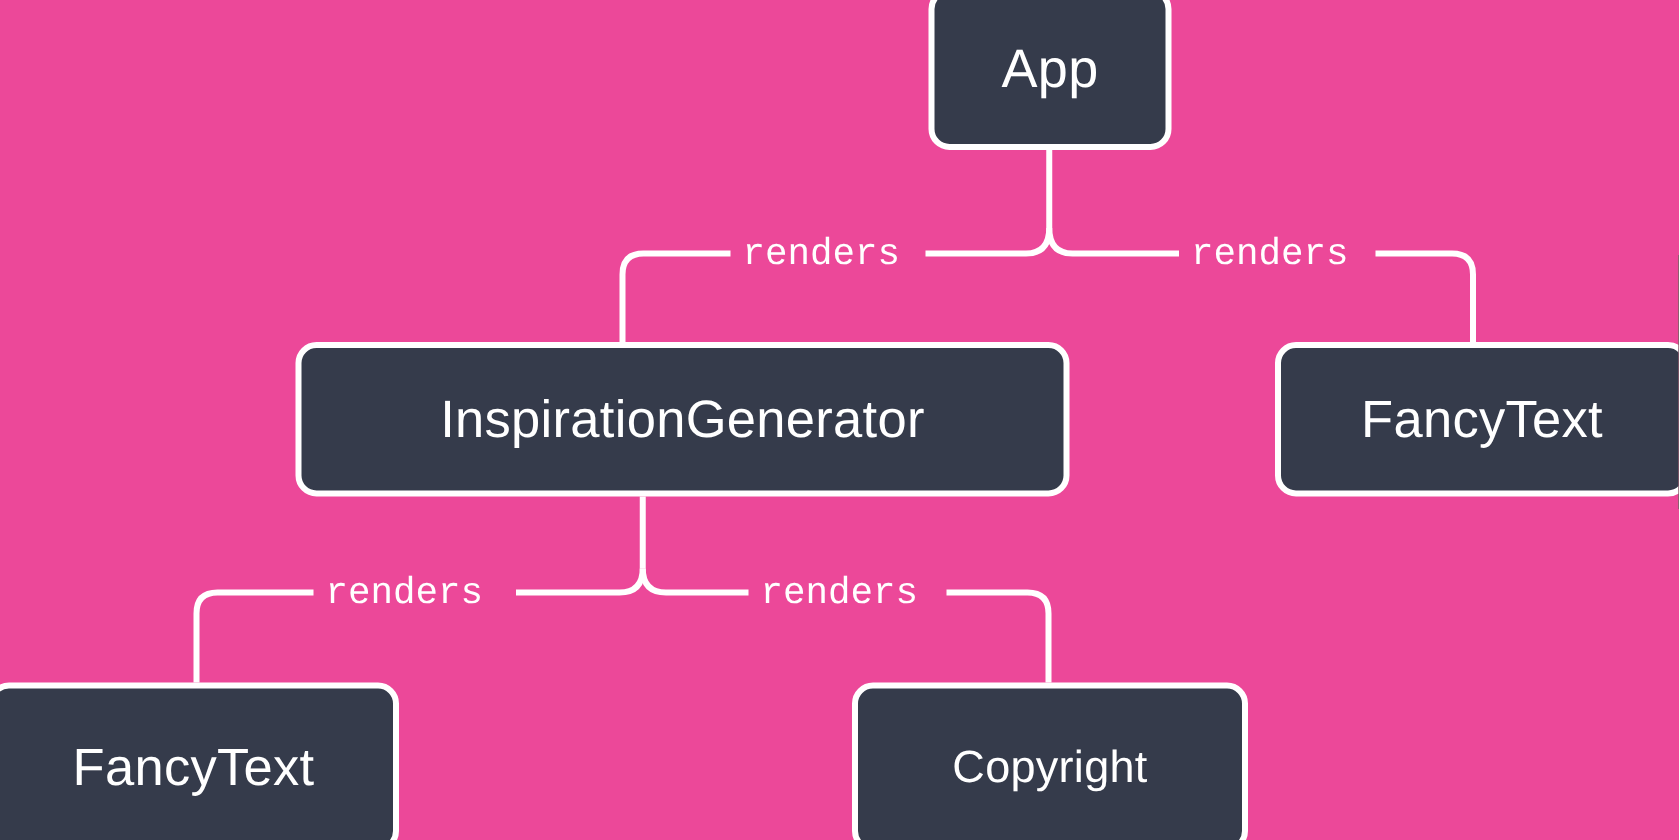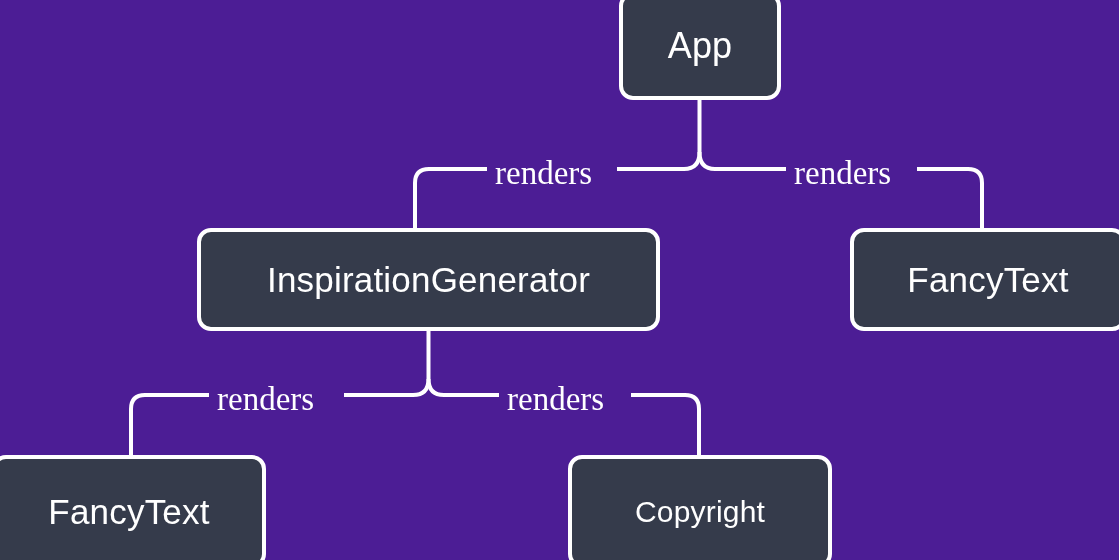--- a/index.html
+++ b/index.html
@@ -4,21 +4,21 @@
 <style>
   html, body {
     margin: 0;
     padding: 0;
     background: #4a704e;
   }
   #stage {
     position: relative;
     width: 1119px;
     height: 560px;
-    background: #4c1d95;
+    background: #ec4899;
     overflow: hidden;
     font-family: "Liberation Sans", sans-serif;
   }
   .node {
     position: absolute;
     box-sizing: border-box;
     background: #353b4b;
     border: 4px solid #ffffff;
     border-radius: 14px;
     display: flex;
@@ -27,21 +27,21 @@
     color: #ffffff;
     letter-spacing: 0.2px;
   }
   .node-label {
     white-space: nowrap;
     font-weight: 400;
   }
   #node-app        { left: 619px; top: -8px;  width: 162px; height: 108px; }
   #node-app .node-label { font-size: 36px; }
 
-  #node-inspiration { left: 197px; top: 228px; width: 463px; height: 103px; }
+  #node-inspiration { left: 197px; top: 228px; width: 516px; height: 103px; }
   #node-inspiration .node-label { font-size: 35px; }
 
   #node-fancytext-right { left: 850px; top: 228px; width: 276px; height: 103px; }
   #node-fancytext-right .node-label { font-size: 35px; }
 
   #node-fancytext-left { left: -8px; top: 455px; width: 274px; height: 113px; }
   #node-fancytext-left .node-label { font-size: 35px; }
 
   #node-copyright { left: 568px; top: 455px; width: 264px; height: 113px; }
   #node-copyright .node-label { font-size: 30px; }
@@ -56,23 +56,23 @@
   }
   .edge-path {
     fill: none;
     stroke: #ffffff;
     stroke-width: 4;
     stroke-linecap: butt;
   }
   .edge-label {
     position: absolute;
     color: #ffffff;
-    font-size: 33px;
+    font-size: 25px;
     white-space: nowrap;
-    font-family: Liberation Serif, serif;
+    font-family: Liberation Mono, monospace;
   }
   #label-renders-1 { left: 495px; top: 155px; }
   #label-renders-2 { left: 794px; top: 155px; }
   #label-renders-3 { left: 217px; top: 381px; }
   #label-renders-4 { left: 507px; top: 381px; }
 </style>
 </head>
 <body>
 
 <div id="stage">

